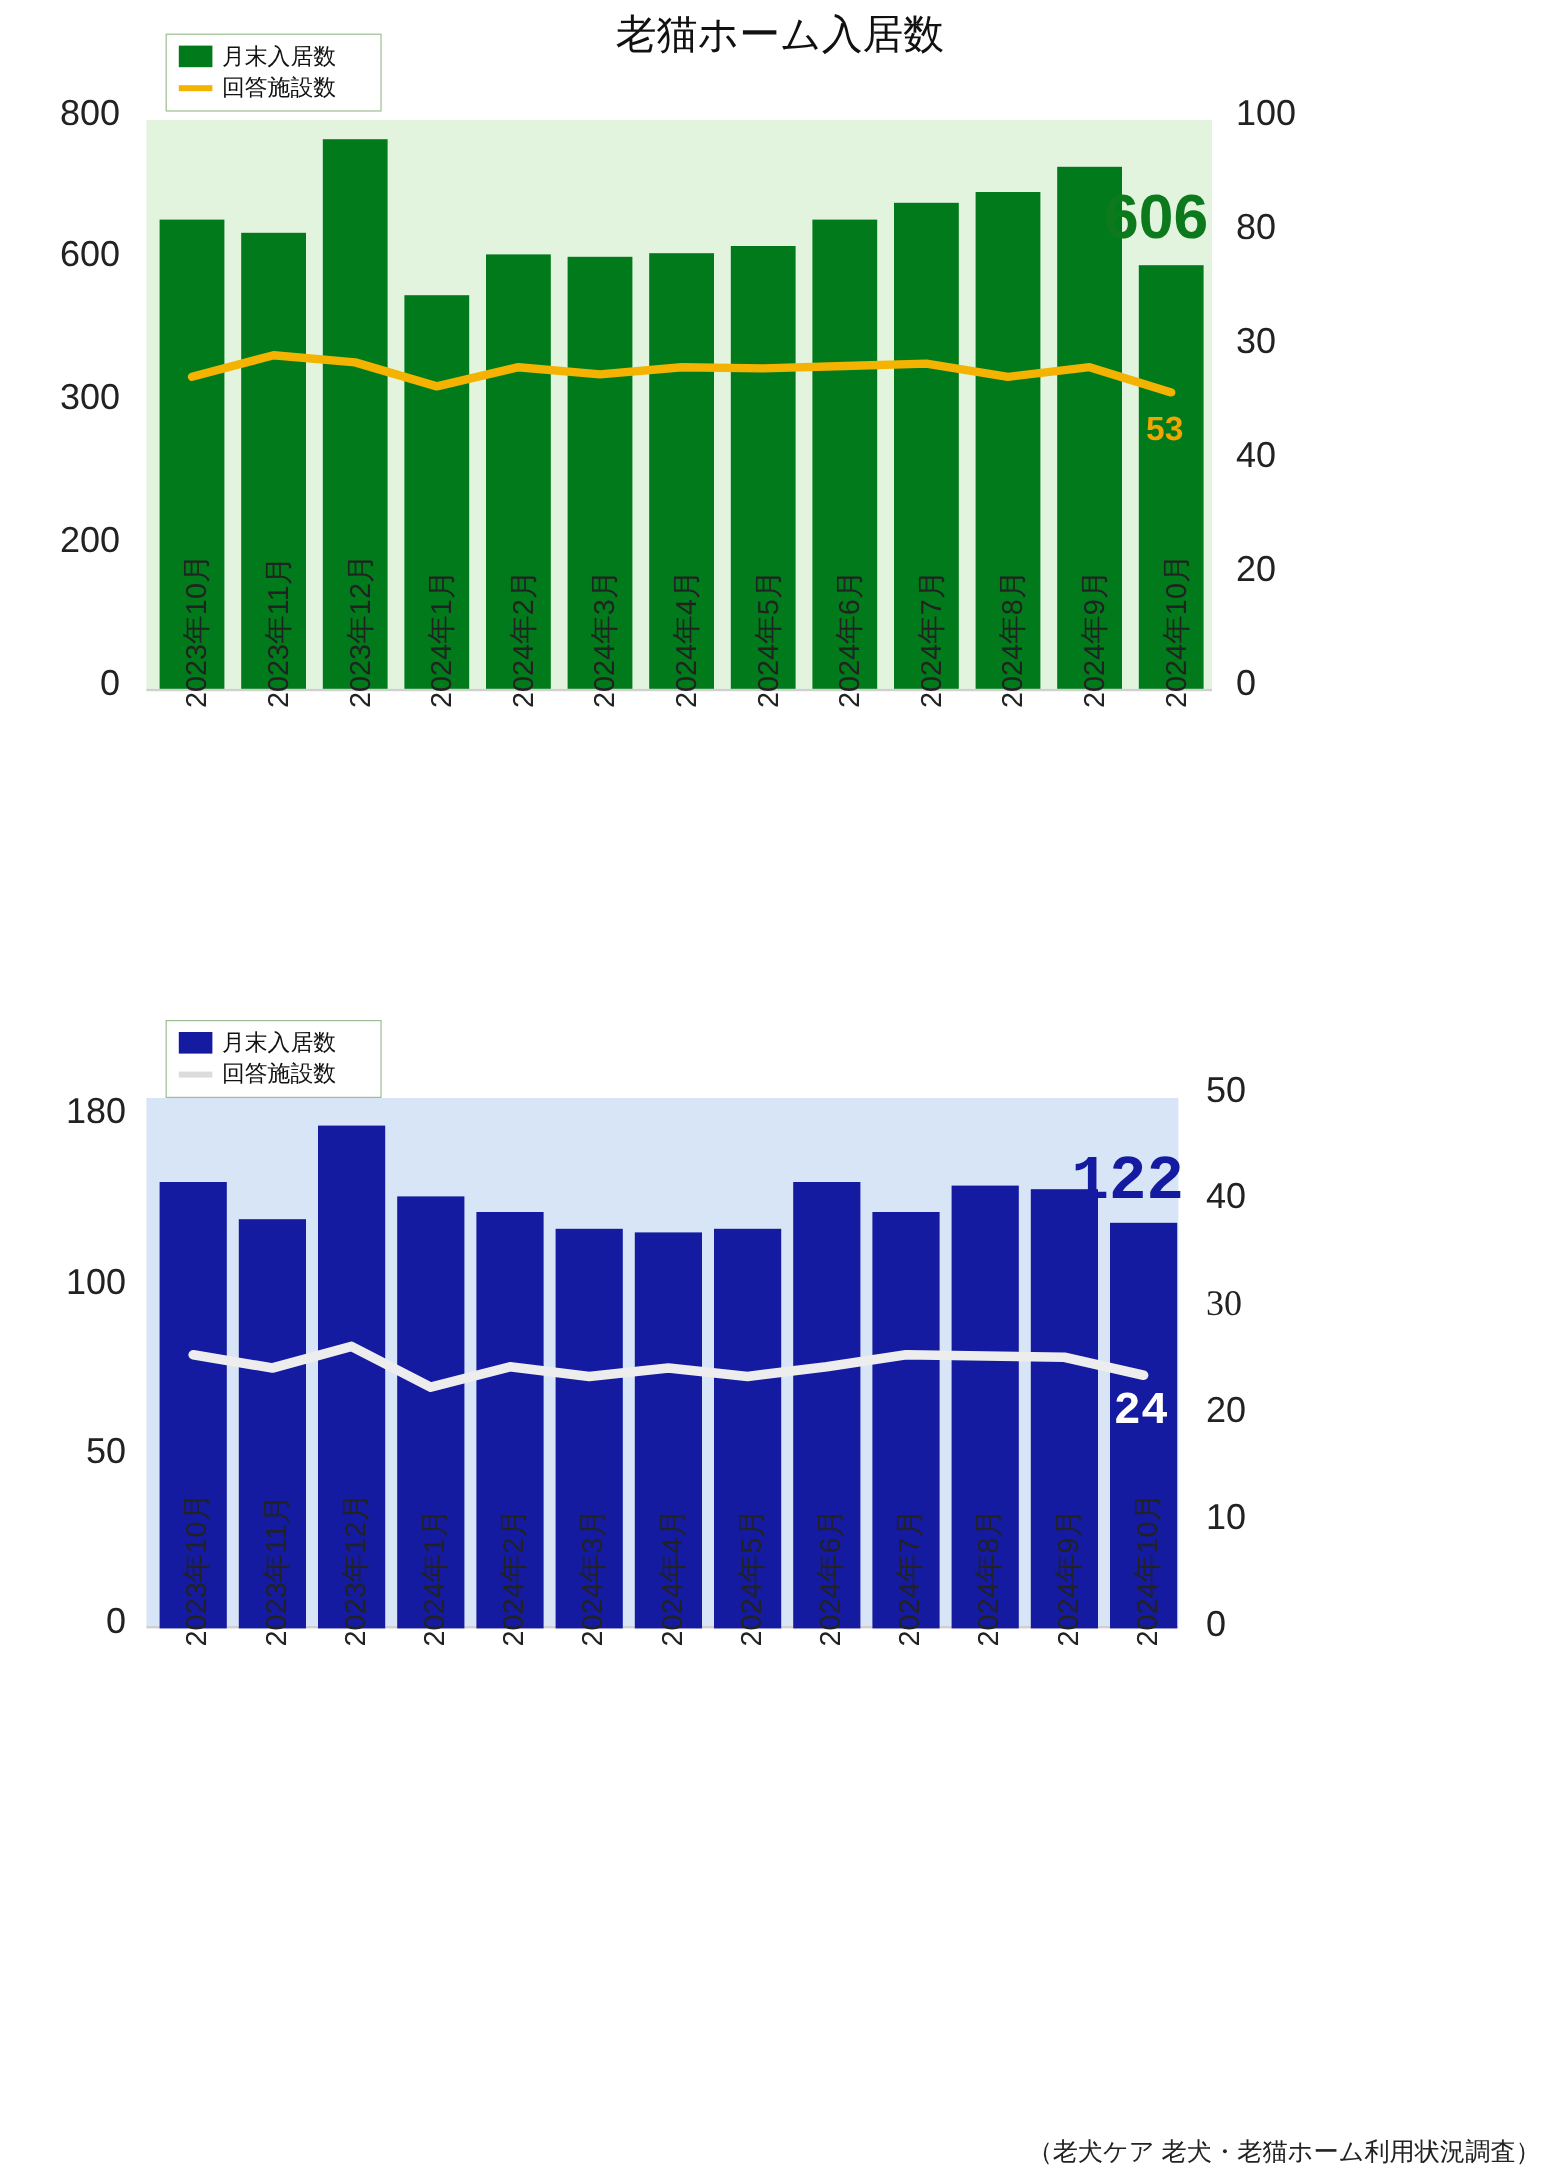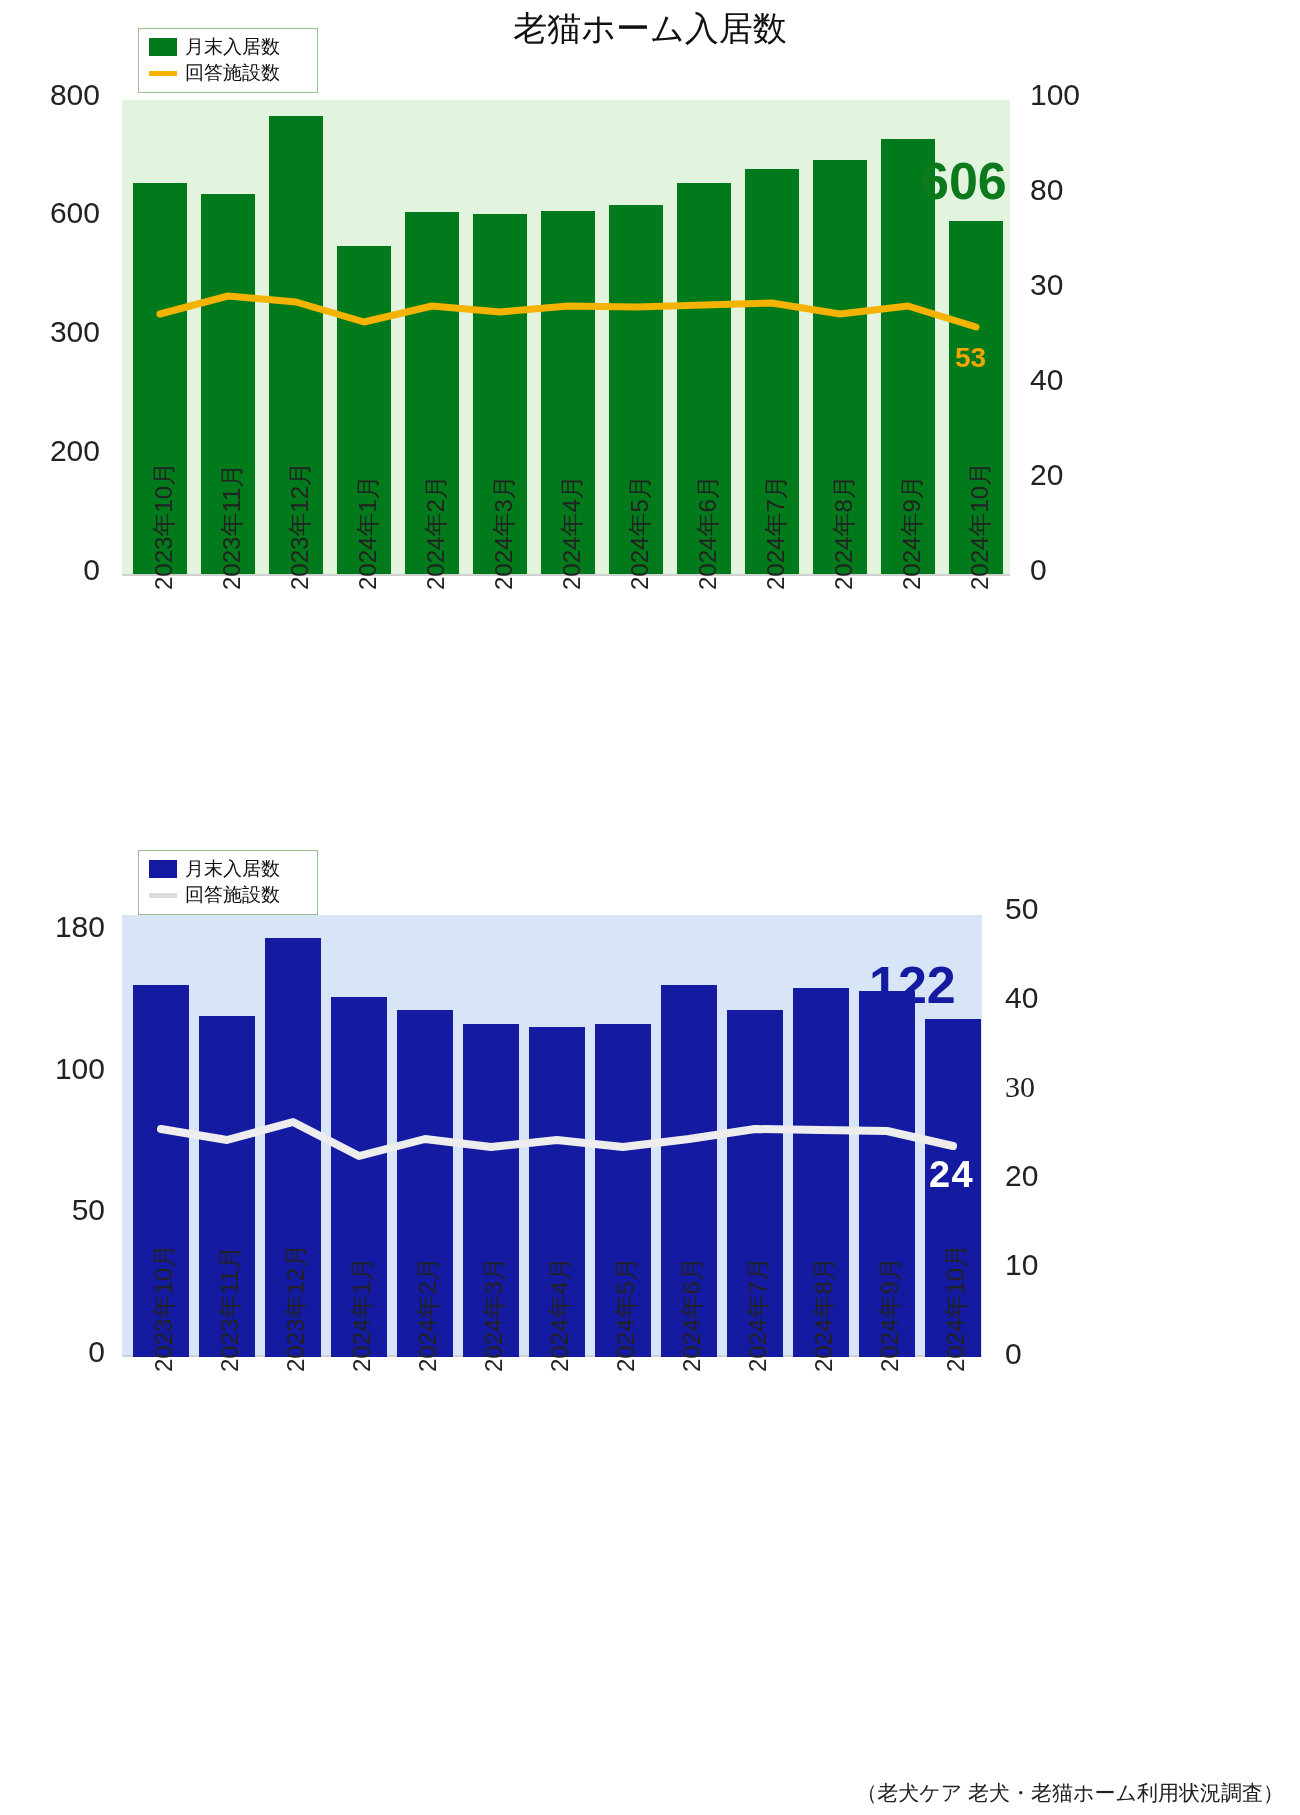--- a/index.html
+++ b/index.html
@@ -238,21 +238,21 @@
     <div class="legend-row">
       <span class="legend-swatch" style="background:#141ba0;"></span>
       <span class="legend-text">月末入居数</span>
     </div>
     <div class="legend-row">
       <span class="legend-line" style="background:#dcdcdc;"></span>
       <span class="legend-text">回答施設数</span>
     </div>
   </div>
 
-  <div class="callout callout-cat-bar" style="left:869px; top:155px;">122</div>
+  <div class="callout callout-cat-bar" style="left:893px; top:155px;font-family:Liberation Mono, monospace;">122</div>
   <div class="callout callout-cat-line" style="left:928px; top:355px;font-family:Liberation Mono, monospace;">24</div>
 
   <div class="cat-x-label" style="left:148px; top:572px;">2023年10月</div>
   <div class="cat-x-label" style="left:214px; top:572px;">2023年11月</div>
   <div class="cat-x-label" style="left:280px; top:572px;">2023年12月</div>
   <div class="cat-x-label" style="left:346px; top:572px;">2024年1月</div>
   <div class="cat-x-label" style="left:412px; top:572px;">2024年2月</div>
   <div class="cat-x-label" style="left:478px; top:572px;">2024年3月</div>
   <div class="cat-x-label" style="left:544px; top:572px;">2024年4月</div>
   <div class="cat-x-label" style="left:610px; top:572px;">2024年5月</div>

